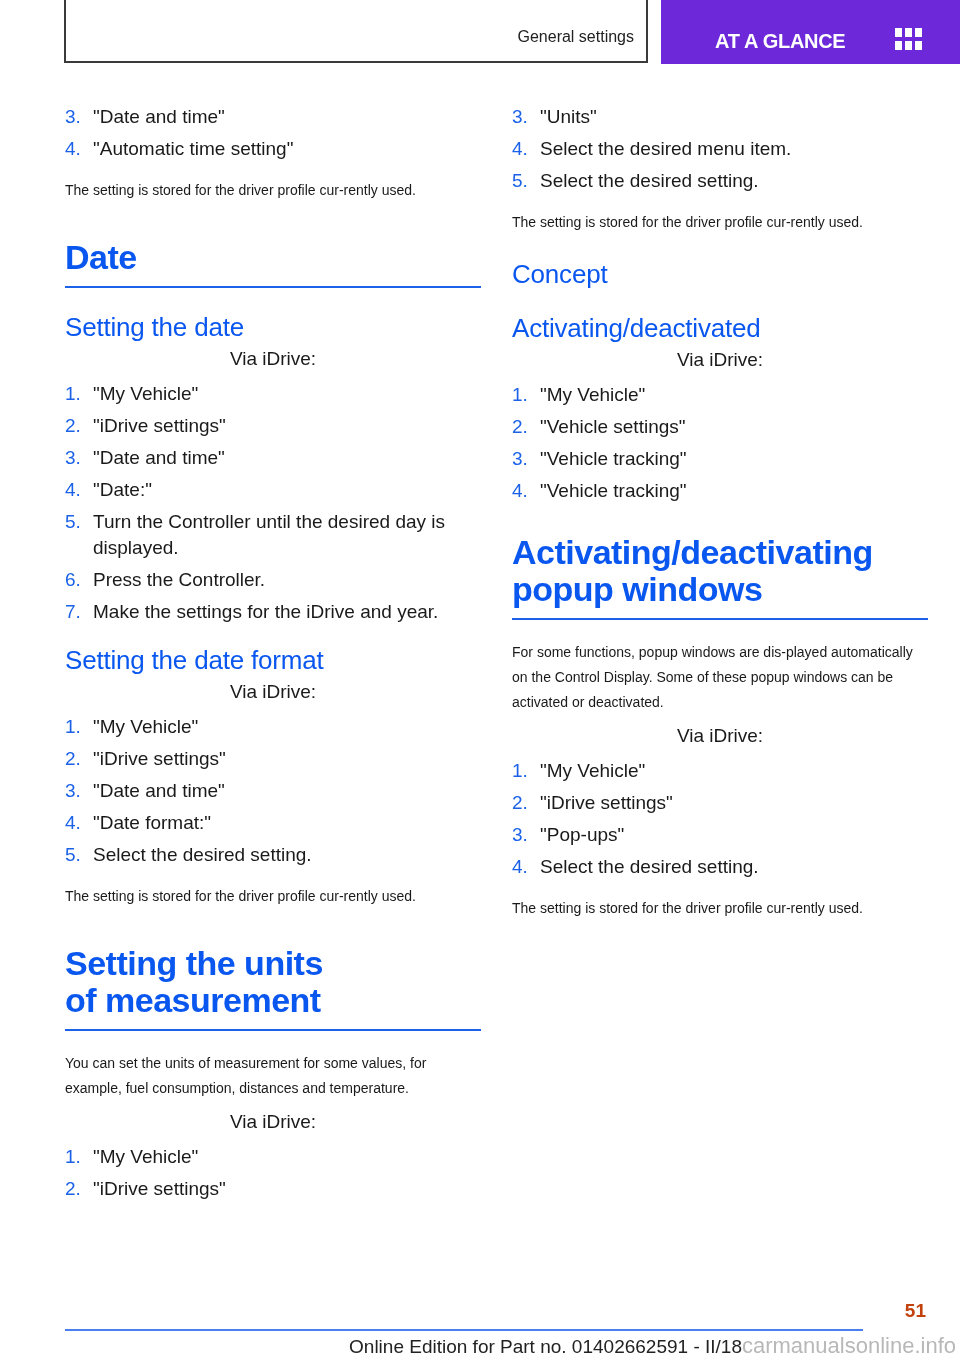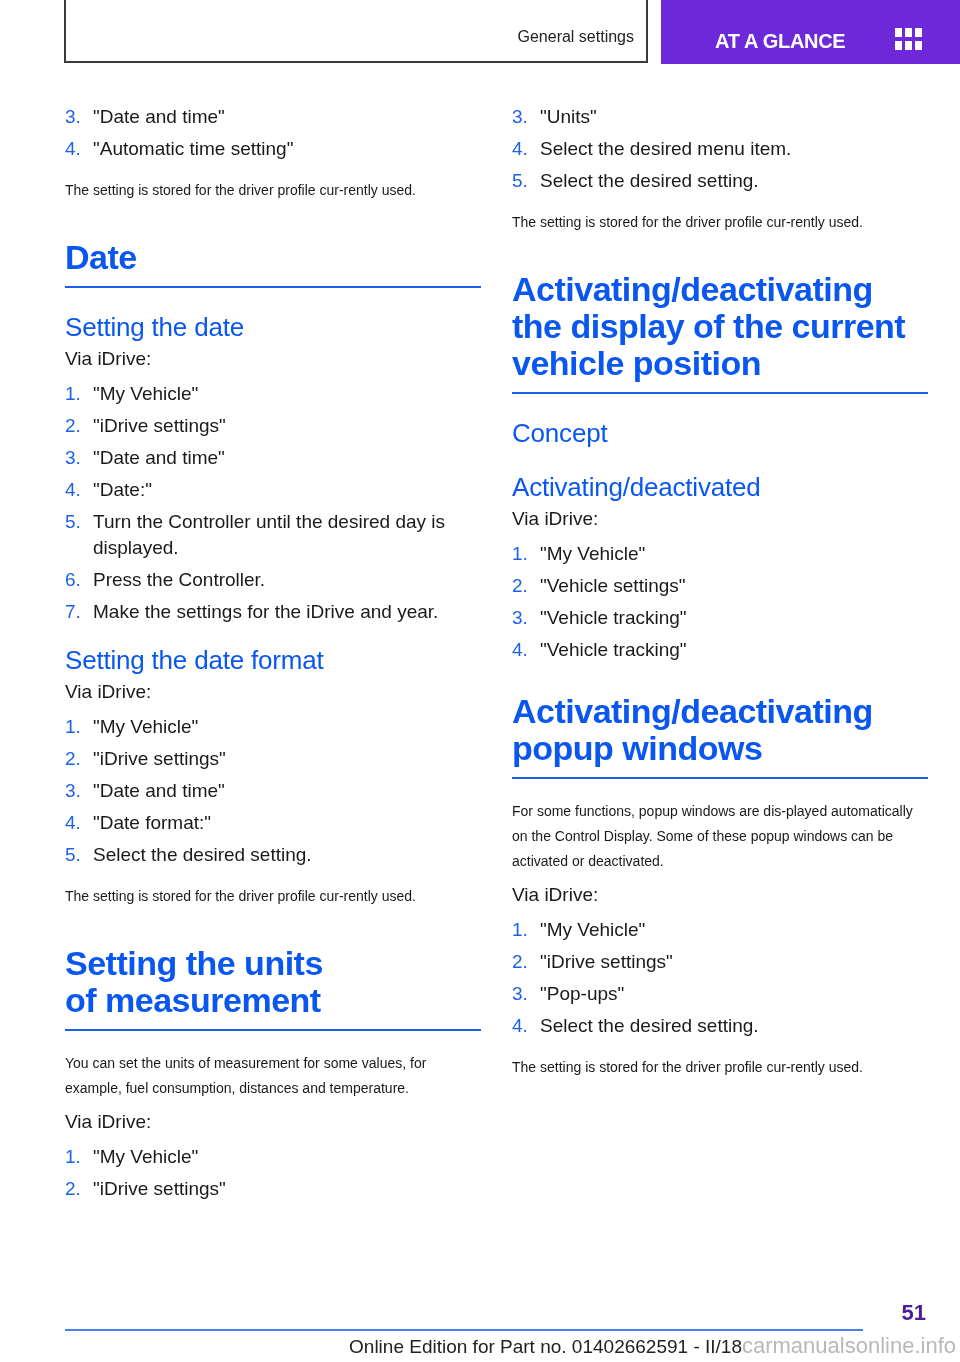--- a/index.html
+++ b/index.html
@@ -14,28 +14,28 @@
   .grid-icon i { position:absolute; width:7px; height:9px; background:#fff; }
 
   .col { position:absolute; width:416px; }
   .col-left { left:65px; top:104px; }
   .col-right { left:512px; top:104px; }
 
   .li { display:flex; font-size:19px; line-height:26px; margin-bottom:6px; }
   .li .num { width:28px; flex:none; color:#1c62e8; }
   .li .txt { flex:1; }
   p.body { font-size:14px; line-height:25px; margin:16px 0 8px 0; }
-  p.via { font-size:19px; line-height:25px; margin:0 0 10px 0; }
+  p.via { font-size:19px; line-height:25px; margin:0 0 10px 0;text-align:center; }
 
   h1.h1 { font-size:34px; line-height:37px; color:#0a57f0; font-weight:bold; margin:0;
           padding-bottom:10px; border-bottom:2px solid #1c62e8; letter-spacing:-0.5px; }
   h2.h2 { font-size:26px; line-height:30px; color:#0a57f0; font-weight:normal; margin:0 0 4px 0; letter-spacing:-0.2px; }
 
   .footer-line { position:absolute; left:65px; top:1329px; width:798px; height:2px; background:#4a7ff0; }
-  .page-num { position:absolute; right:34px; top:1300px; font-size:22px; font-weight:bold; color:#4c1d95; }
+  .page-num { position:absolute; right:34px; top:1300px; font-size:19px; font-weight:bold; color:#c2410c; }
   .footer-text { position:absolute; left:0; right:0; top:1333px; text-align:right; padding-right:4px; font-size:19px; white-space:nowrap; }
   .footer-text .ed { color:#222; }
   .footer-text .wm { color:#b8b8b8; font-size:22px; }
 </style>
 </head>
 <body>
 
 <div class="hdr-box">
   <span class="hdr-title">General settings</span>
 </div>
@@ -150,21 +150,20 @@
         <span class="num">4.</span>
         <span class="txt">Select the desired menu item.</span>
       </div>
     <div class="li">
         <span class="num">5.</span>
         <span class="txt">Select the desired setting.</span>
       </div>
   </div>
   <p class="body" style="width:380px">The setting is stored for the driver profile cur-rently used.</p>
 
-  <h1 class="h1" style="margin-top:36px">Activating/deactivating the display of the current vehicle position</h1>
 
   <h2 class="h2" style="margin-top:24px">Concept</h2>
 
   <h2 class="h2" style="margin-top:24px">Activating/deactivated</h2>
   <p class="via">Via iDrive:</p>
   <div>
     <div class="li">
         <span class="num">1.</span>
         <span class="txt">"My Vehicle"</span>
       </div>

